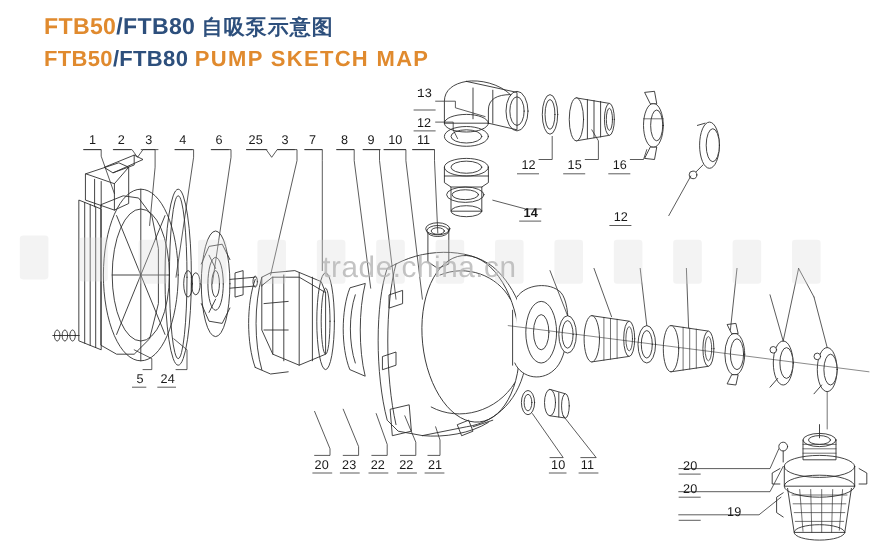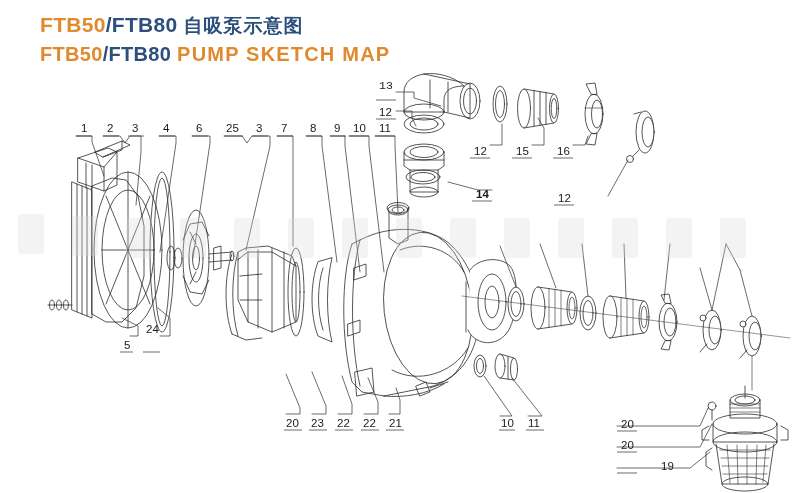--- a/index.html
+++ b/index.html
@@ -475,21 +475,21 @@
 
     <span class="lbl" style="left:379px; top:80px;font-family:Liberation Mono, monospace;">13</span>
     <span class="lbl" style="left:379px; top:107px;">12</span>
     <span class="lbl" style="left:474px; top:146px;">12</span>
     <span class="lbl" style="left:516px; top:146px;">15</span>
     <span class="lbl" style="left:557px; top:146px;">16</span>
     <span class="lbl" style="left:476px; top:189px;font-weight:bold;">14</span>
     <span class="lbl" style="left:558px; top:193px;">12</span>
 
     <span class="lbl" style="left:124px; top:340px;">5</span>
-    <span class="lbl" style="left:146px; top:324px;">24</span>
+    <span class="lbl" style="left:146px; top:340px;">24</span>
 
     <span class="lbl" style="left:286px; top:418px;">20</span>
     <span class="lbl" style="left:311px; top:418px;">23</span>
     <span class="lbl" style="left:337px; top:418px;">22</span>
     <span class="lbl" style="left:363px; top:418px;">22</span>
     <span class="lbl" style="left:389px; top:418px;">21</span>
 
     <span class="lbl" style="left:501px; top:418px;">10</span>
     <span class="lbl" style="left:528px; top:418px;">11</span>
 
@@ -509,14 +509,15 @@
       <rect x="342" y="22" width="26" height="40" rx="3"></rect>
       <rect x="396" y="22" width="26" height="40" rx="3"></rect>
       <rect x="450" y="22" width="26" height="40" rx="3"></rect>
       <rect x="504" y="22" width="26" height="40" rx="3"></rect>
       <rect x="558" y="22" width="26" height="40" rx="3"></rect>
       <rect x="612" y="22" width="26" height="40" rx="3"></rect>
       <rect x="666" y="22" width="26" height="40" rx="3"></rect>
       <rect x="720" y="22" width="26" height="40" rx="3"></rect>
     </g>
   </svg>
+  <div id="watermark">trade.china.cn</div>
 
 </div>
 
 </body></html>

